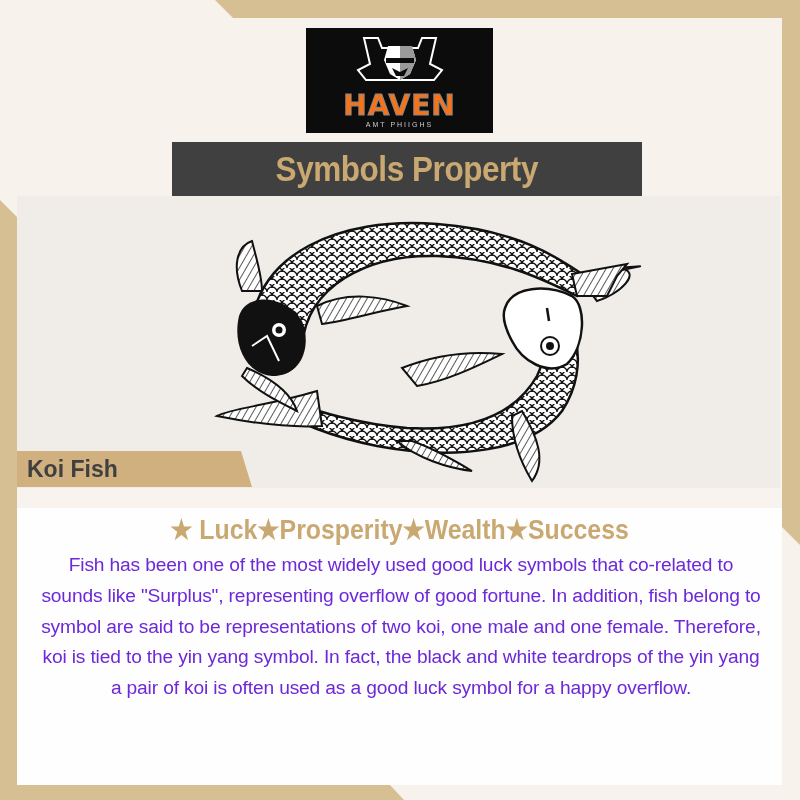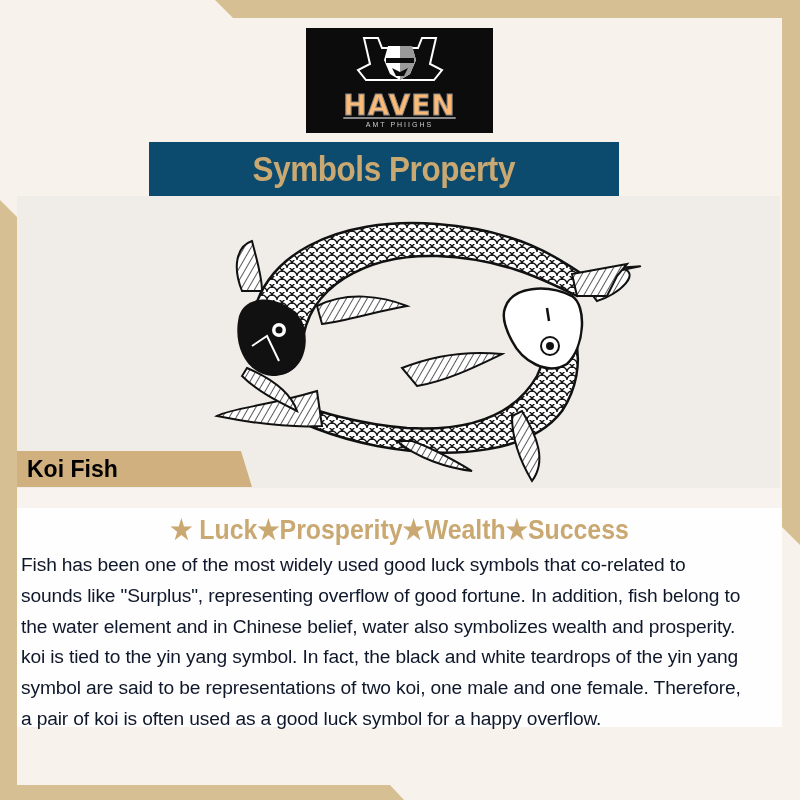--- a/index.html
+++ b/index.html
@@ -4,32 +4,32 @@
 <style>
   html, body { margin:0; padding:0; }
   body { width:800px; height:800px; position:relative; overflow:hidden; background:#f7f2ec; font-family:"Liberation Sans", sans-serif; }
   .abs { position:absolute; }
   .tan { background:#d6bf93; }
   #top-band { left:0; top:0; width:800px; height:18px; clip-path:polygon(215px 0, 800px 0, 800px 18px, 233px 18px); }
   #right-strip { left:782px; top:0; width:18px; height:545px; clip-path:polygon(0 0, 18px 0, 18px 545px, 0 527px); }
   #left-strip { left:0; top:200px; width:17px; height:600px; clip-path:polygon(0 0, 17px 17px, 17px 600px, 0 600px); }
   #bottom-band { left:0; top:785px; width:800px; height:15px; clip-path:polygon(0 0, 390px 0, 404px 15px, 0 15px); }
   #logo { left:306px; top:28px; width:187px; height:105px; background:#0c0c0c; display:flex; flex-direction:column; align-items:center; justify-content:flex-end; padding-bottom:4px; box-sizing:border-box; }
-  #logo .word { color:#fdba74; font-weight:bold; font-size:28px; letter-spacing:1px; font-family:"DejaVu Sans", sans-serif; line-height:30px;text-decoration:underline; -webkit-text-stroke:1px #888; }
+  #logo .word { color:#f97316; font-weight:bold; font-size:28px; letter-spacing:1px; font-family:"DejaVu Sans", sans-serif; line-height:30px; -webkit-text-stroke:1px #888; }
   #logo .sub { color:#ccc; font-size:7px; letter-spacing:2px; line-height:8px; }
   #logo svg { position:absolute; left:50px; top:6px; }
-  #title-box { left:149px; top:142px; width:470px; height:54px; background:#0c4a6e; display:flex; align-items:center; justify-content:center;text-align:center; }
+  #title-box { left:172px; top:142px; width:470px; height:54px; background:#404040; display:flex; align-items:center; justify-content:center;text-align:center; }
   #title { color:#c9a871; font-weight:bold; font-size:35px; font-family:"Liberation Sans", sans-serif; letter-spacing:-0.5px; transform:scaleX(0.9); }
   #image-area { left:17px; top:196px; width:763px; height:292px; background:#f0ede8; overflow:hidden; }
   #koi-label { left:17px; top:451px; width:235px; height:36px; background:#cfb07e; clip-path:polygon(0 0, 224px 0, 235px 36px, 0 36px); }
-  #koi-label span { position:absolute; left:10px; top:5px; color:#000000; font-weight:bold; font-size:23px; }
+  #koi-label span { position:absolute; left:10px; top:5px; color:#404040; font-weight:bold; font-size:23px; }
   #gap-band { left:17px; top:488px; width:765px; height:20px; background:#f8f3ef; }
-  #text-area { left:17px; top:508px; width:765px; height:219px; background:#fefefe; }
+  #text-area { left:17px; top:508px; width:765px; height:277px; background:#fefefe; }
   #tagline { position:absolute; left:0; width:765px; top:6px; text-align:center; color:#c9a871; font-weight:bold; font-size:27px; transform:scaleX(0.92); }
-  #body-text { position:absolute; left:4px; top:42px; width:760px; color:#0f172a; font-size:19.2px; line-height:30.8px; letter-spacing:-0.15px; }
+  #body-text { position:absolute; left:4px; top:42px; width:760px; color:#6d28d9; font-size:19.2px; line-height:30.8px; letter-spacing:-0.15px;text-align:center; }
 </style>
 </head>
 <body>
 
 <div class="abs tan" id="top-band"></div>
 <div class="abs tan" id="right-strip"></div>
 <div class="abs tan" id="left-strip"></div>
 
 <div class="abs" id="logo">
   <svg width="88" height="62" viewBox="0 0 88 62">
@@ -93,20 +93,19 @@
   <span>Koi Fish</span>
 </div>
 
 <div class="abs" id="gap-band"></div>
 
 <div class="abs" id="text-area">
   <div id="tagline">★ Luck★Prosperity★Wealth★Success</div>
   <div id="body-text">
     <div>Fish has been one of the most widely used good luck symbols that co-related to</div>
     <div>sounds like "Surplus", representing overflow of good fortune. In addition, fish belong to</div>
-    <div>the water element and in Chinese belief, water also symbolizes wealth and prosperity.</div>
+    <div>symbol are said to be representations of two koi, one male and one female. Therefore,</div>
     <div>koi is tied to the yin yang symbol. In fact, the black and white teardrops of the yin yang</div>
-    <div>symbol are said to be representations of two koi, one male and one female. Therefore,</div>
     <div>a pair of koi is often used as a good luck symbol for a happy overflow.</div>
   </div>
 </div>
 
 <div class="abs tan" id="bottom-band"></div>
 
 </body></html>

